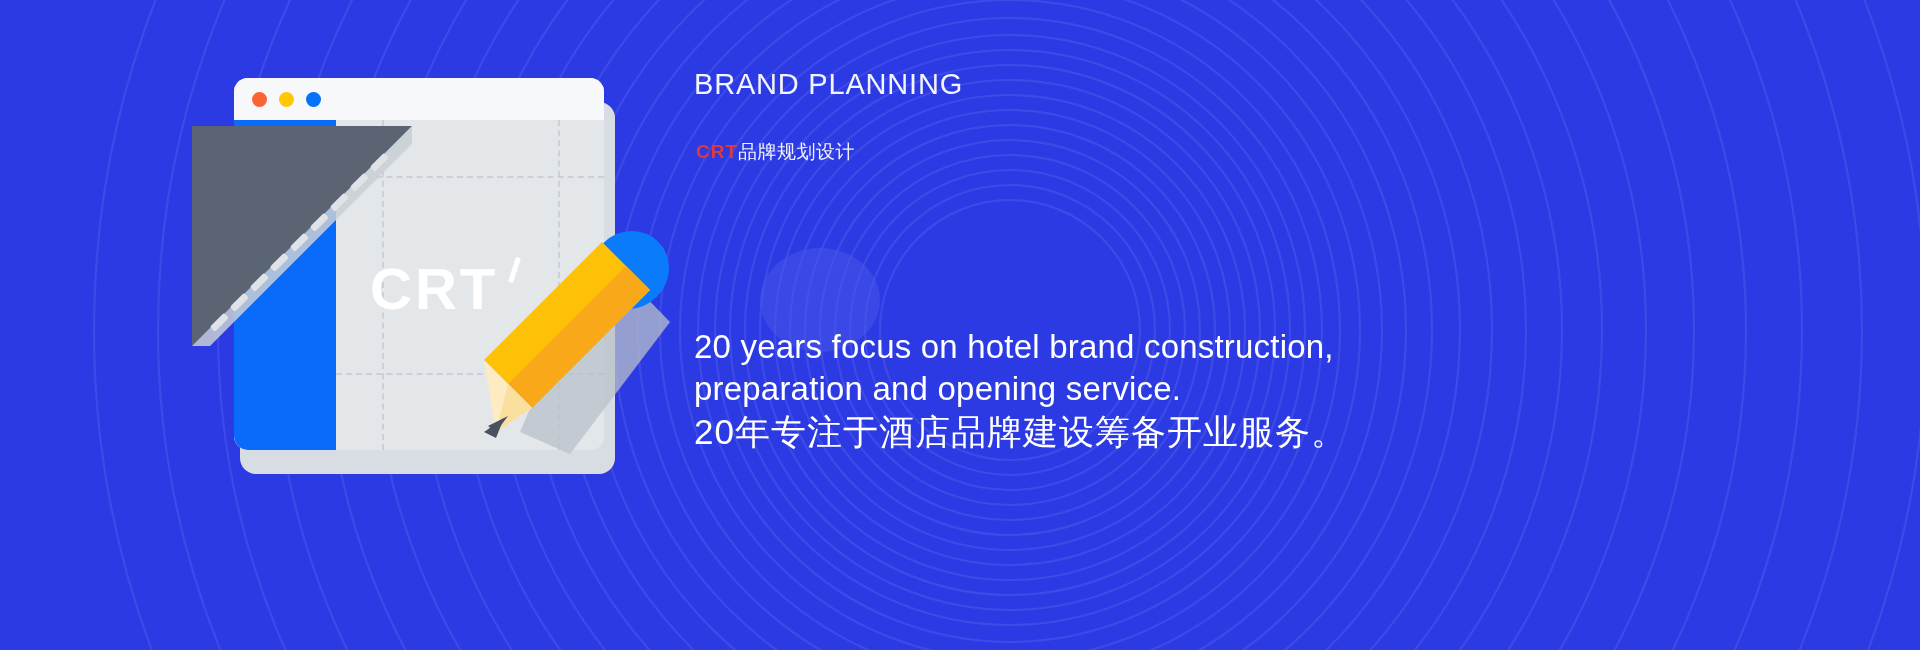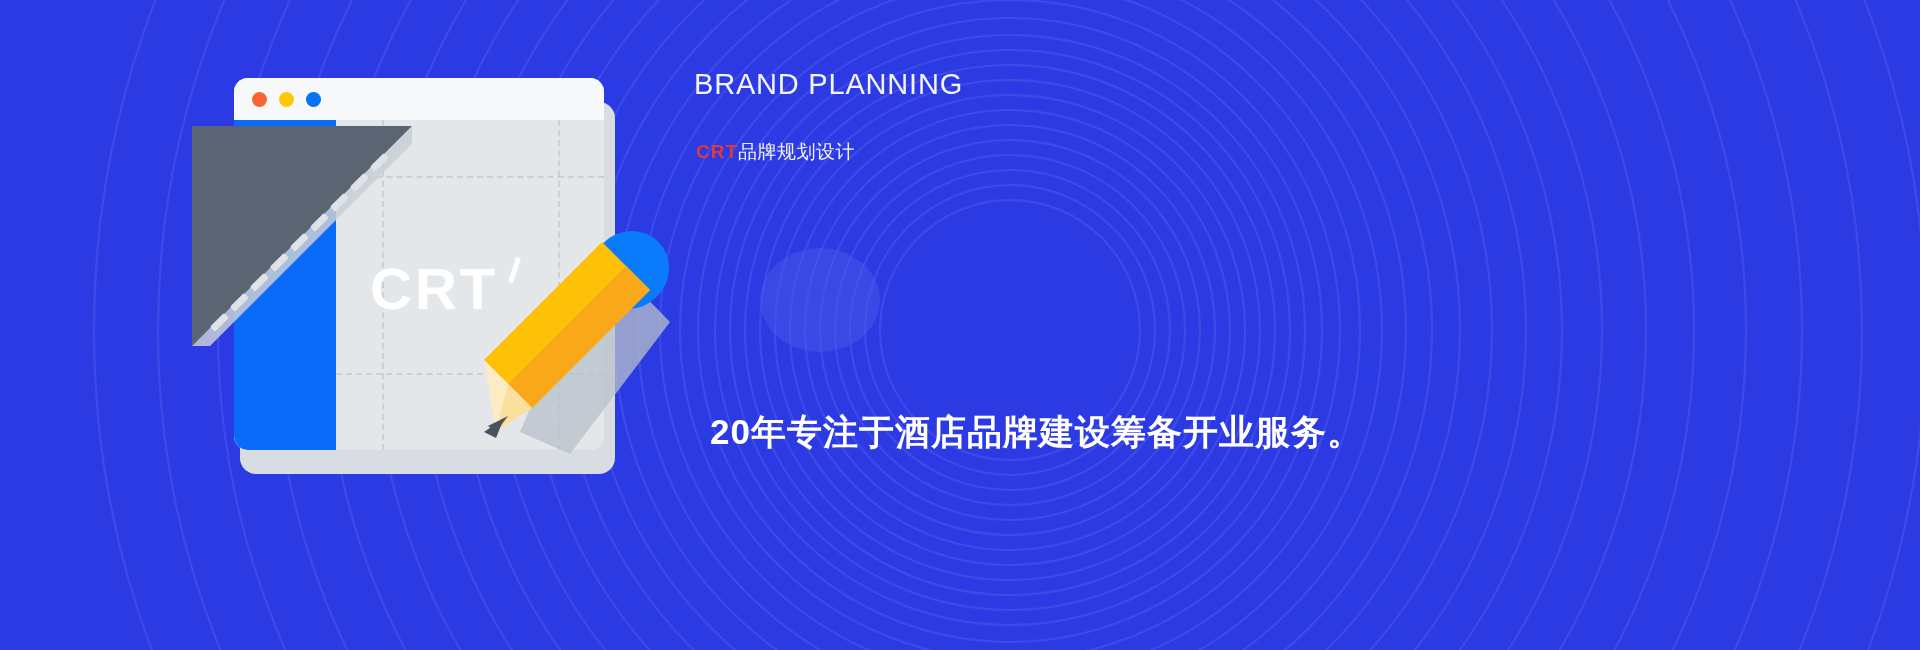--- a/index.html
+++ b/index.html
@@ -141,24 +141,24 @@
     left:0; top:326px;
     width:700px;
     font-size:33px;
     line-height:1.28;
     font-weight:400;
     color:#ffffff;
     letter-spacing:.2px;
   }
   .headline-cn {
     position:absolute;
-    left:16px; top:411px;
+    left:0; top:411px;
     font-size:35px;
     line-height:1.2;
-    font-weight:700;
+    font-weight:400;
     color:#ffffff;
     letter-spacing:1px;
     white-space:nowrap;
   }
 </style>
 </head>
 <body>
 
 <div id="banner">
 
@@ -279,17 +279,21 @@
   <div id="text-col">
 
     <div class="kicker">
       <div>BRAND PLANNING</div>
     </div>
 
     <div class="kicker-cn">
       <span class="brand">CRT</span><span>品牌规划设计</span>
     </div>
 
+    <div class="headline">
+      <div>20 years focus on hotel brand construction,</div>
+      <div>preparation and opening service.</div>
+    </div>
 
     <div class="headline-cn">20年专注于酒店品牌建设筹备开业服务。</div>
   </div>
 
 </div>
 
 </body></html>

